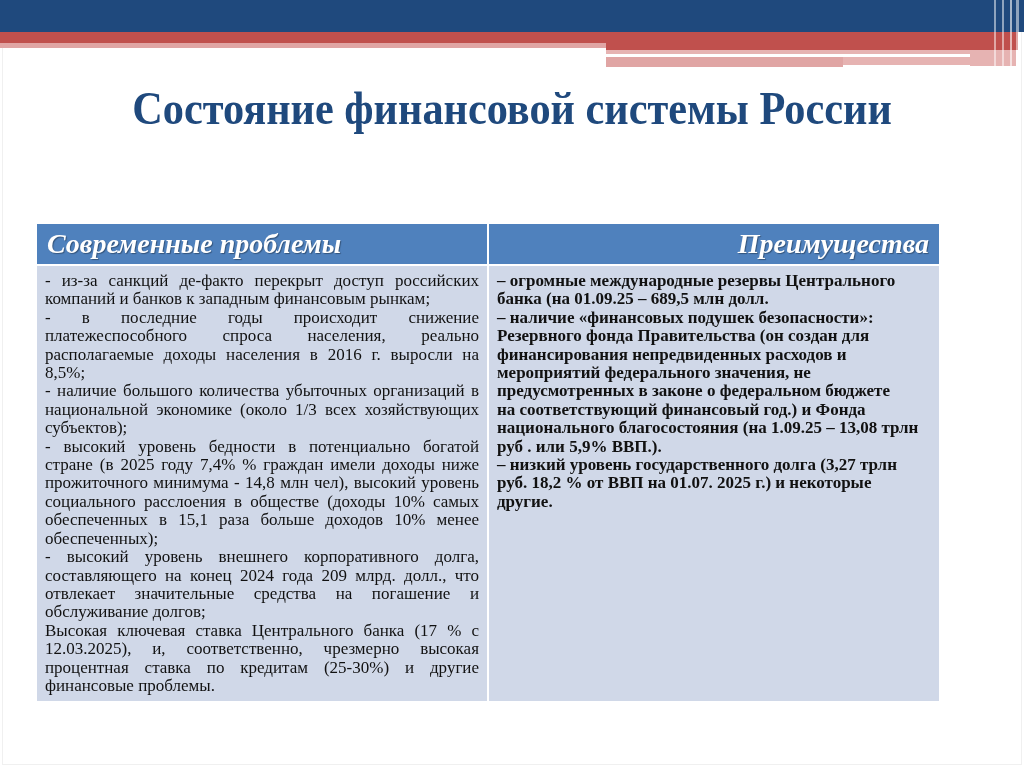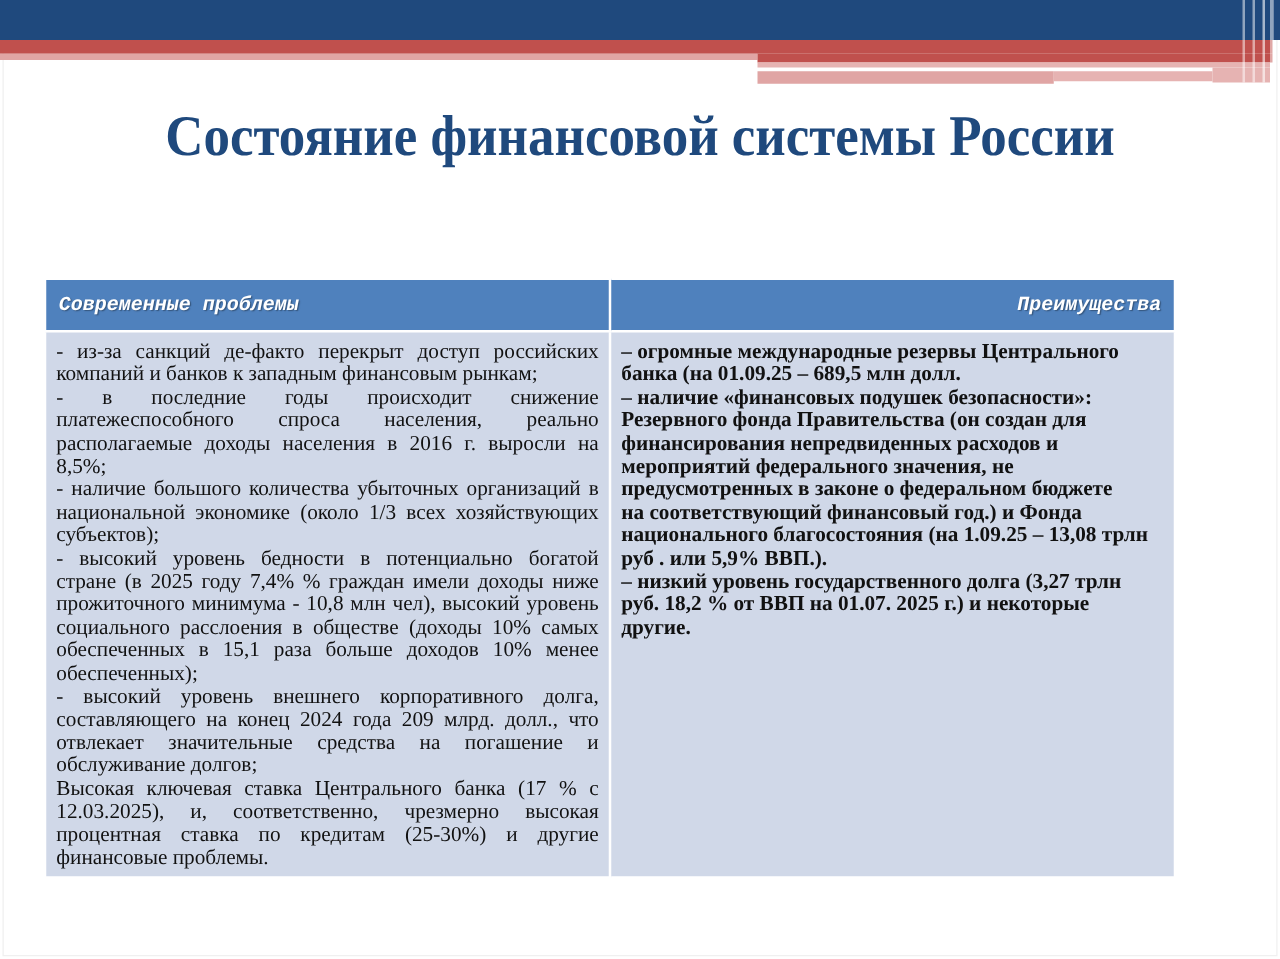--- a/index.html
+++ b/index.html
@@ -1,21 +1,21 @@
 <!DOCTYPE html>
 <html><head>
 <meta charset="utf-8">
 <style>
   html, body { margin:0; padding:0; }
   body { width:1024px; height:767px; position:relative; overflow:hidden; background:#ffffff; font-family:"Liberation Serif", serif; }
   .frame { position:absolute; left:2px; top:2px; right:2px; bottom:2px; border:1px solid #f0f0f0; pointer-events:none; }
   .stripe { position:absolute; }
   .title { position:absolute; left:0; width:1024px; top:82px; text-align:center; color:#1f497d; font-family:"Liberation Serif", serif; font-weight:bold; font-size:46px; letter-spacing:0px; transform:scaleX(0.92); transform-origin:center; }
   table.grid { position:absolute; left:35px; top:222px; width:906px; border-collapse:collapse; table-layout:fixed; }
-  table.grid th { background:#4f81bd; color:#ffffff; font-family:Liberation Mono, monospace; font-style:italic; font-weight:bold; font-size:16px; height:40px; padding:0 10px; border:2px solid #ffffff; text-shadow:1px 1px 1px rgba(0,0,0,0.35); }
+  table.grid th { background:#4f81bd; color:#ffffff; font-family:Liberation Serif, serif; font-style:italic; font-weight:bold; font-size:28px; height:40px; padding:0 10px; border:2px solid #ffffff; text-shadow:1px 1px 1px rgba(0,0,0,0.35); }
   table.grid th.c1 { text-align:left; width:430px; }
   table.grid th.c2 { text-align:right; }
   table.grid td { background:#d0d8e8; border:2px solid #ffffff; vertical-align:top; height:376px; padding:6px 8px; font-size:17px; line-height:18.4px; color:#111; }
   td.left p { margin:0; text-align:justify; }
   td.right p { margin:0; text-align:left;font-weight:bold; }
 </style>
 </head>
 <body>
 
 <div class="frame"></div>
@@ -43,21 +43,21 @@
       <th class="c1">Современные проблемы</th>
       <th class="c2">Преимущества</th>
     </tr>
   </thead>
   <tbody>
     <tr>
       <td class="left">
         <p>- из-за санкций де-факто перекрыт доступ российских компаний и банков к западным финансовым рынкам;</p>
         <p>- в последние годы происходит снижение платежеспособного спроса населения, реально располагаемые доходы населения в 2016 г. выросли на 8,5%;</p>
         <p>- наличие большого количества убыточных организаций в национальной экономике (около 1/3 всех хозяйствующих субъектов);</p>
-        <p>- высокий уровень бедности в потенциально богатой стране (в 2025 году 7,4% % граждан имели доходы ниже прожиточного минимума - 10,8 млн чел), высокий уровень социального расслоения в обществе (доходы 10% самых обеспеченных в 15,1 раза больше доходов 10% менее обеспеченных);</p>
+        <p>- высокий уровень бедности в потенциально богатой стране (в 2025 году 7,4% % граждан имели доходы ниже прожиточного минимума - 14,8 млн чел), высокий уровень социального расслоения в обществе (доходы 10% самых обеспеченных в 15,1 раза больше доходов 10% менее обеспеченных);</p>
         <p>- высокий уровень внешнего корпоративного долга, составляющего на конец 2024 года 209 млрд. долл., что отвлекает значительные средства на погашение и обслуживание долгов;</p>
         <p>Высокая ключевая ставка Центрального банка (17 % с 12.03.2025), и, соответственно, чрезмерно высокая процентная ставка по кредитам (25-30%) и другие финансовые проблемы.</p>
       </td>
       <td class="right">
         <p>– огромные международные резервы Центрального банка (на 01.09.25 – 689,5 млн долл.</p>
         <p>– наличие «финансовых подушек безопасности»: Резервного фонда Правительства  (он создан для финансирования непредвиденных расходов и мероприятий федерального значения, не предусмотренных в законе о федеральном бюджете</p>
         <p>на соответствующий финансовый год.) и Фонда национального благосостояния (на 1.09.25 – 13,08  трлн руб . или 5,9% ВВП.).</p>
         <p>– низкий уровень государственного долга (3,27 трлн руб. 18,2 % от ВВП на 01.07. 2025 г.) и некоторые другие.</p>
       </td>
     </tr>

